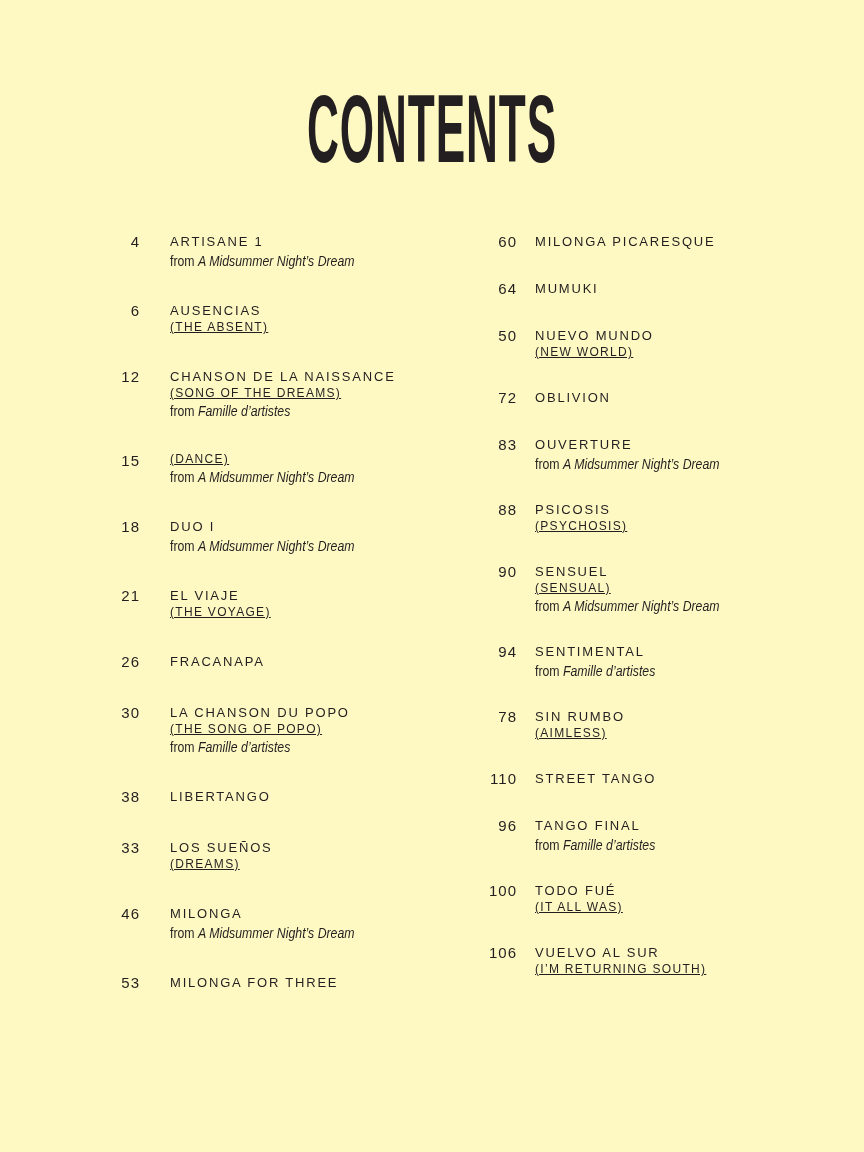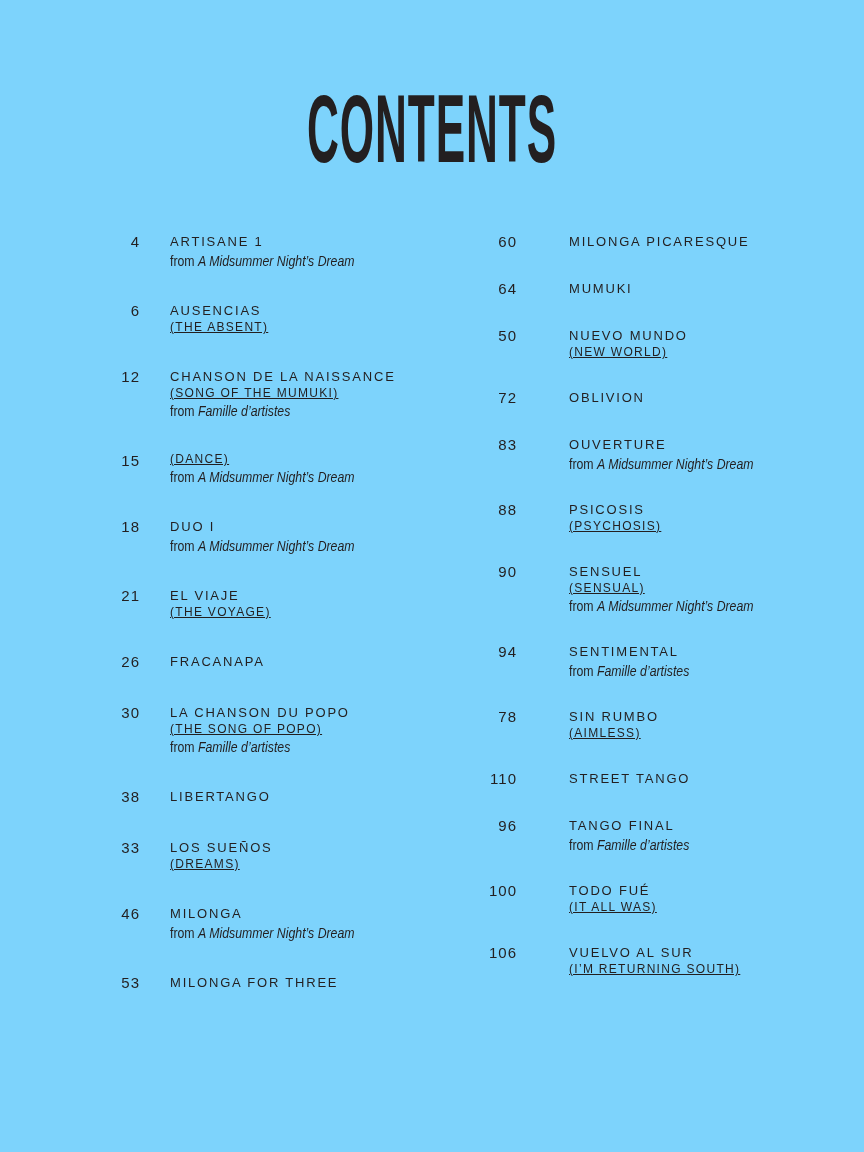--- a/index.html
+++ b/index.html
@@ -11,21 +11,21 @@
     position: relative;
     width: 864px;
     height: 1152px;
     overflow: hidden;
     font-family: "Liberation Sans", sans-serif;
     color: #231f20;
   }
   .page {
     position: absolute;
     inset: 0;
-    background: #7dd3fc;
+    background: #fef9c3;
   }
   .title {
     position: absolute;
     top: 81px;
     left: 0;
     width: 864px;
     margin: 0;
     text-align: center;
     font-size: 96px;
     line-height: 1;
@@ -40,21 +40,21 @@
     top: 233px;
   }
   .col-left  { left: 100px; width: 350px; }
   .col-right { left: 465px; width: 360px; }
 
   .entry {
     display: flex;
     align-items: flex-start;
   }
   .col-left  .entry { margin-bottom: 33px; }
-  .col-right .entry { margin-bottom: 29px; gap: 34px; }
+  .col-right .entry { margin-bottom: 29px; }
 
   .num {
     flex: none;
     text-align: right;
     font-size: 15px;
     line-height: 18px;
     letter-spacing: 1px;
   }
   .col-left  .num { width: 40px; }
   .col-right .num { width: 52px; }
@@ -103,21 +103,21 @@
         <div class="num">6</div>
         <div class="entry-body">
           <div class="t">AUSENCIAS</div>
           <div class="s">(THE ABSENT)</div>
         </div>
       </div>
       <div class="entry">
         <div class="num">12</div>
         <div class="entry-body">
           <div class="t">CHANSON DE LA NAISSANCE</div>
-          <div class="s">(SONG OF THE MUMUKI)</div>
+          <div class="s">(SONG OF THE DREAMS)</div>
           <div class="f"><span class="prefix">from</span> <span class="work">Famille d’artistes</span></div>
         </div>
       </div>
       <div class="entry">
         <div class="num">15</div>
         <div class="entry-body">
           <div class="s">(DANCE)</div>
           <div class="f"><span class="prefix">from</span> <span class="work">A Midsummer Night’s Dream</span></div>
         </div>
       </div>

